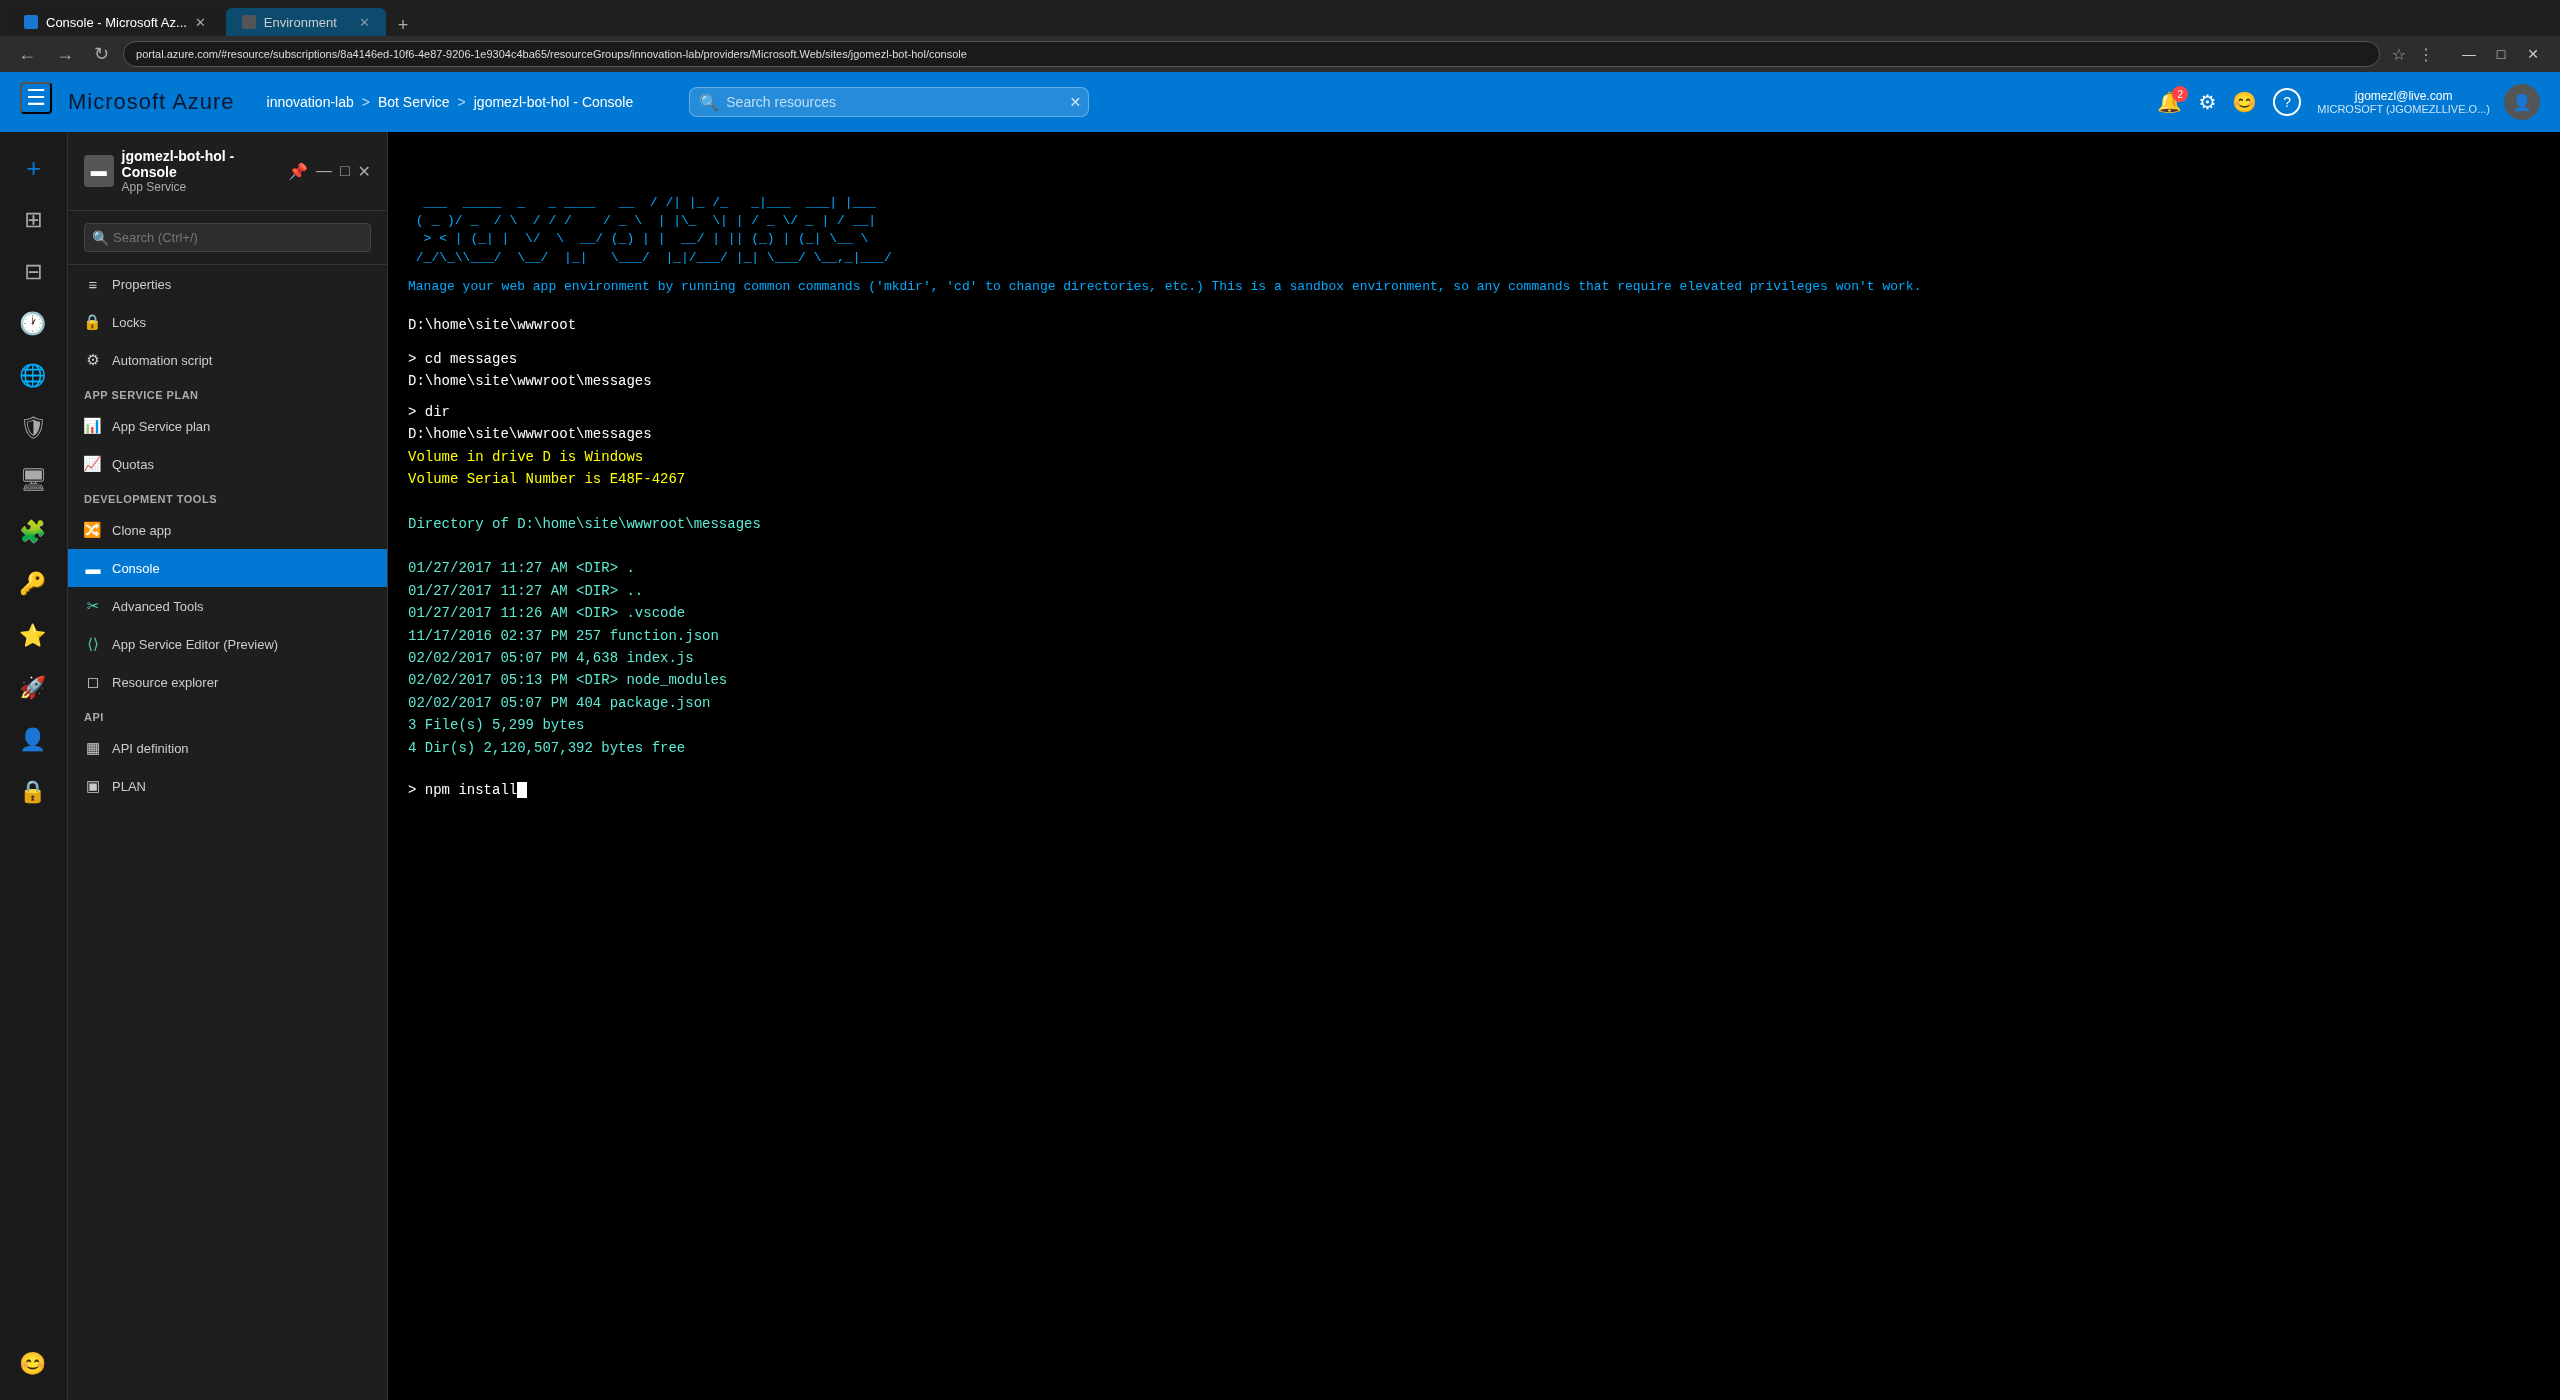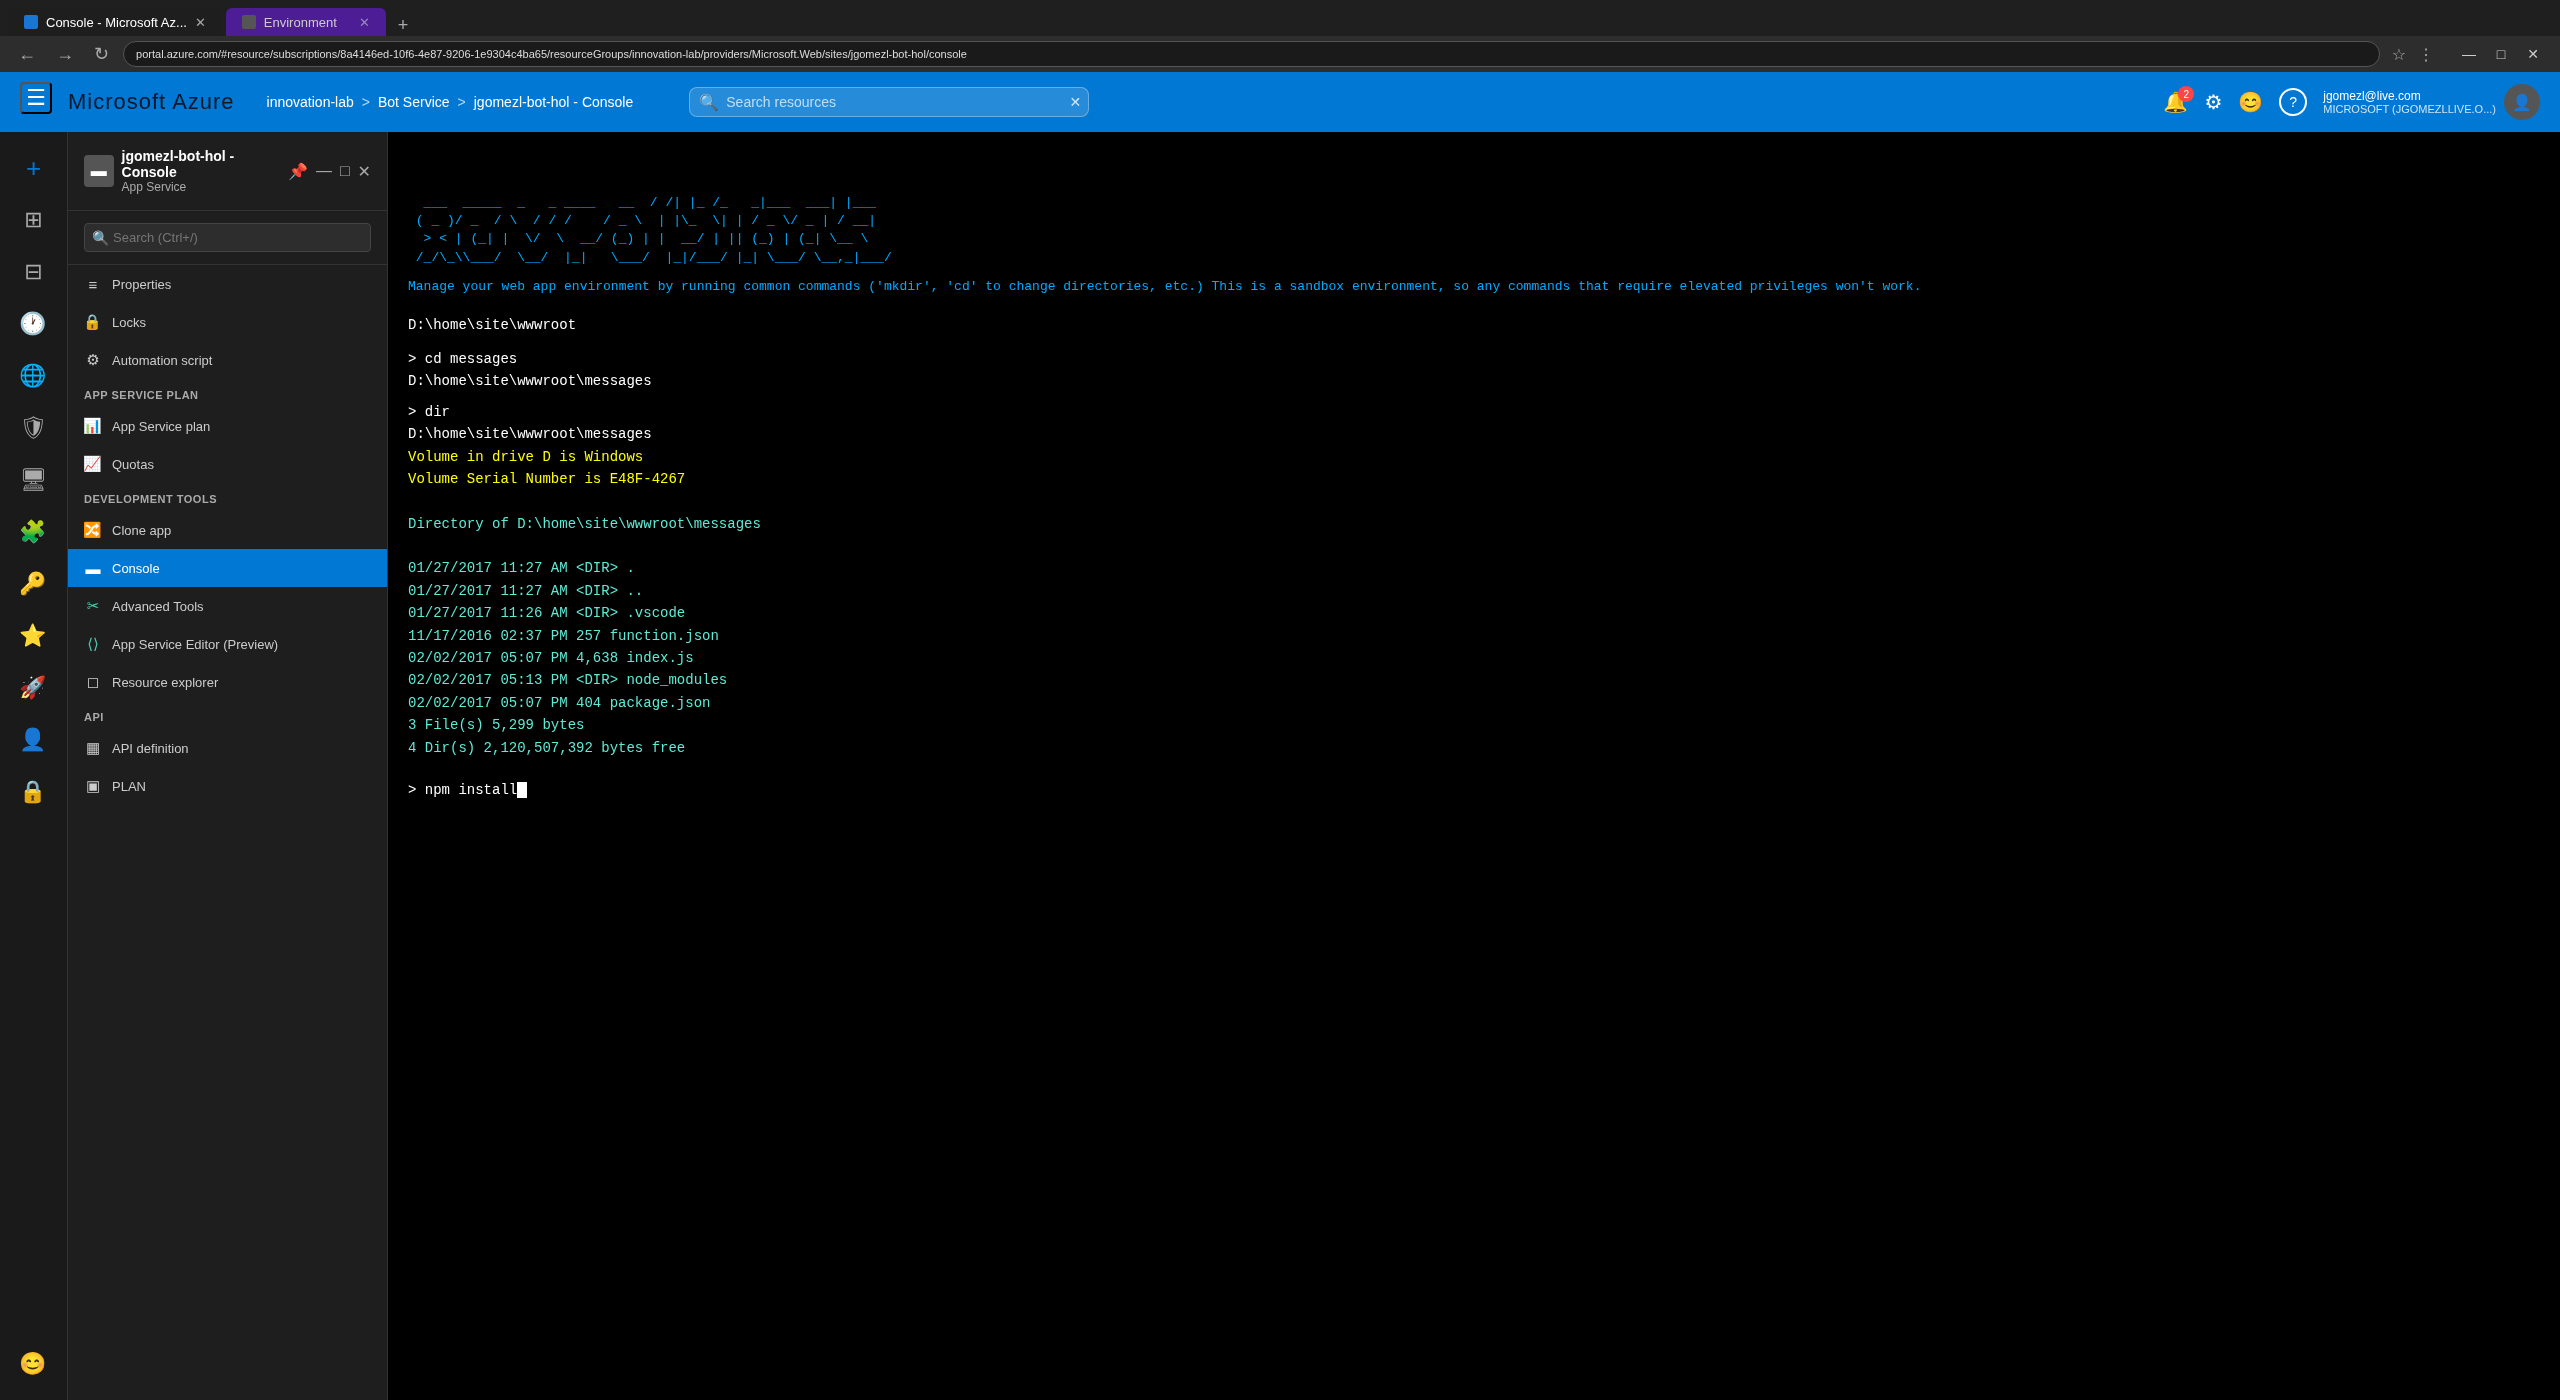--- a/index.html
+++ b/index.html
@@ -1,21 +1,21 @@
 <!DOCTYPE html>
 <html><head>
   <meta charset="utf-8">
   <style>
     * { margin: 0; padding: 0; box-sizing: border-box; }
     body { font-family: 'Segoe UI', sans-serif; background: #1a1a1a; color: #fff; width: 2560px; height: 1400px; overflow: hidden; font-size: 14px; }
 
     
     .browser-chrome { background: #2d2d2d; height: 72px; display: flex; flex-direction: column; }
     .browser-tabs { background: #1f1f1f; height: 36px; display: flex; align-items: flex-end; padding: 0 8px; gap: 4px; }
-    .browser-tab { background: #4c1d95; border-radius: 6px 6px 0 0; padding: 0 16px; height: 28px; display: flex; align-items: center; gap: 8px; font-size: 13px; color: #ccc; min-width: 160px; }
+    .browser-tab { background: #0c4a6e; border-radius: 6px 6px 0 0; padding: 0 16px; height: 28px; display: flex; align-items: center; gap: 8px; font-size: 13px; color: #ccc; min-width: 160px; }
     .browser-tab.active { background: #1e1e1e; color: #fff; }
     .browser-tab-icon { width: 14px; height: 14px; background: #1976d2; border-radius: 2px; }
     .browser-tab-close { margin-left: auto; opacity: 0.6; cursor: pointer; }
     .new-tab-btn { background: transparent; border: none; color: #aaa; font-size: 18px; cursor: pointer; padding: 0 8px; }
     .browser-toolbar { background: #2d2d2d; height: 36px; display: flex; align-items: center; gap: 8px; padding: 0 12px; }
     .nav-btn { background: transparent; border: none; color: #aaa; font-size: 18px; cursor: pointer; padding: 4px 6px; }
     .address-bar { flex: 1; background: #1a1a1a; border: 1px solid #555; border-radius: 16px; height: 26px; padding: 0 12px; color: #ddd; font-size: 12px; display: flex; align-items: center; }
     .browser-actions { display: flex; gap: 4px; }
     .browser-action-btn { background: transparent; border: none; color: #aaa; font-size: 16px; cursor: pointer; padding: 4px; }
     .win-controls { display: flex; gap: 2px; margin-left: 8px; }
@@ -31,21 +31,21 @@
     .azure-breadcrumb { display: flex; align-items: center; gap: 8px; color: #fff; font-size: 14px; }
     .breadcrumb-sep { opacity: 0.7; }
     .azure-search { margin-left: 40px; flex: 0 0 400px; position: relative; }
     .azure-search input { width: 100%; background: rgba(255,255,255,0.15); border: 1px solid rgba(255,255,255,0.3); border-radius: 8px; padding: 6px 12px 6px 36px; color: #fff; font-size: 14px; }
     .azure-search input::placeholder { color: rgba(255,255,255,0.7); }
     .search-icon-top { position: absolute; left: 10px; top: 50%; transform: translateY(-50%); color: rgba(255,255,255,0.8); font-size: 16px; }
     .search-clear { position: absolute; right: 8px; top: 50%; transform: translateY(-50%); cursor: pointer; color: rgba(255,255,255,0.8); }
     .topbar-icons { margin-left: auto; display: flex; align-items: center; gap: 16px; }
     .topbar-icon { color: #fff; font-size: 20px; cursor: pointer; position: relative; }
     .topbar-badge { position: absolute; top: -4px; right: -6px; background: #ff4444; color: #fff; border-radius: 50%; width: 16px; height: 16px; font-size: 10px; display: flex; align-items: center; justify-content: center; }
-    .user-info { display: flex; align-items: center; gap: 8px; color: #fff; font-size: 12px; }
+    .user-info { display: flex; align-items: center; gap: 14px; color: #fff; font-size: 12px; text-align: center; }
     .user-avatar { width: 36px; height: 36px; background: #555; border-radius: 50%; overflow: hidden; display: flex; align-items: center; justify-content: center; font-size: 16px; }
 
     
     .azure-main { display: flex; flex: 1; overflow: hidden; }
 
     
     .icon-bar { background: #1a1a1a; width: 68px; display: flex; flex-direction: column; align-items: center; padding: 12px 0; gap: 4px; border-right: 1px solid #333; }
     .icon-bar-btn { width: 48px; height: 48px; display: flex; align-items: center; justify-content: center; border-radius: 4px; cursor: pointer; color: #aaa; font-size: 22px; }
     .icon-bar-btn.menu { margin-bottom: 8px; }
     .icon-bar-btn.add { color: #0078d4; font-size: 26px; }

